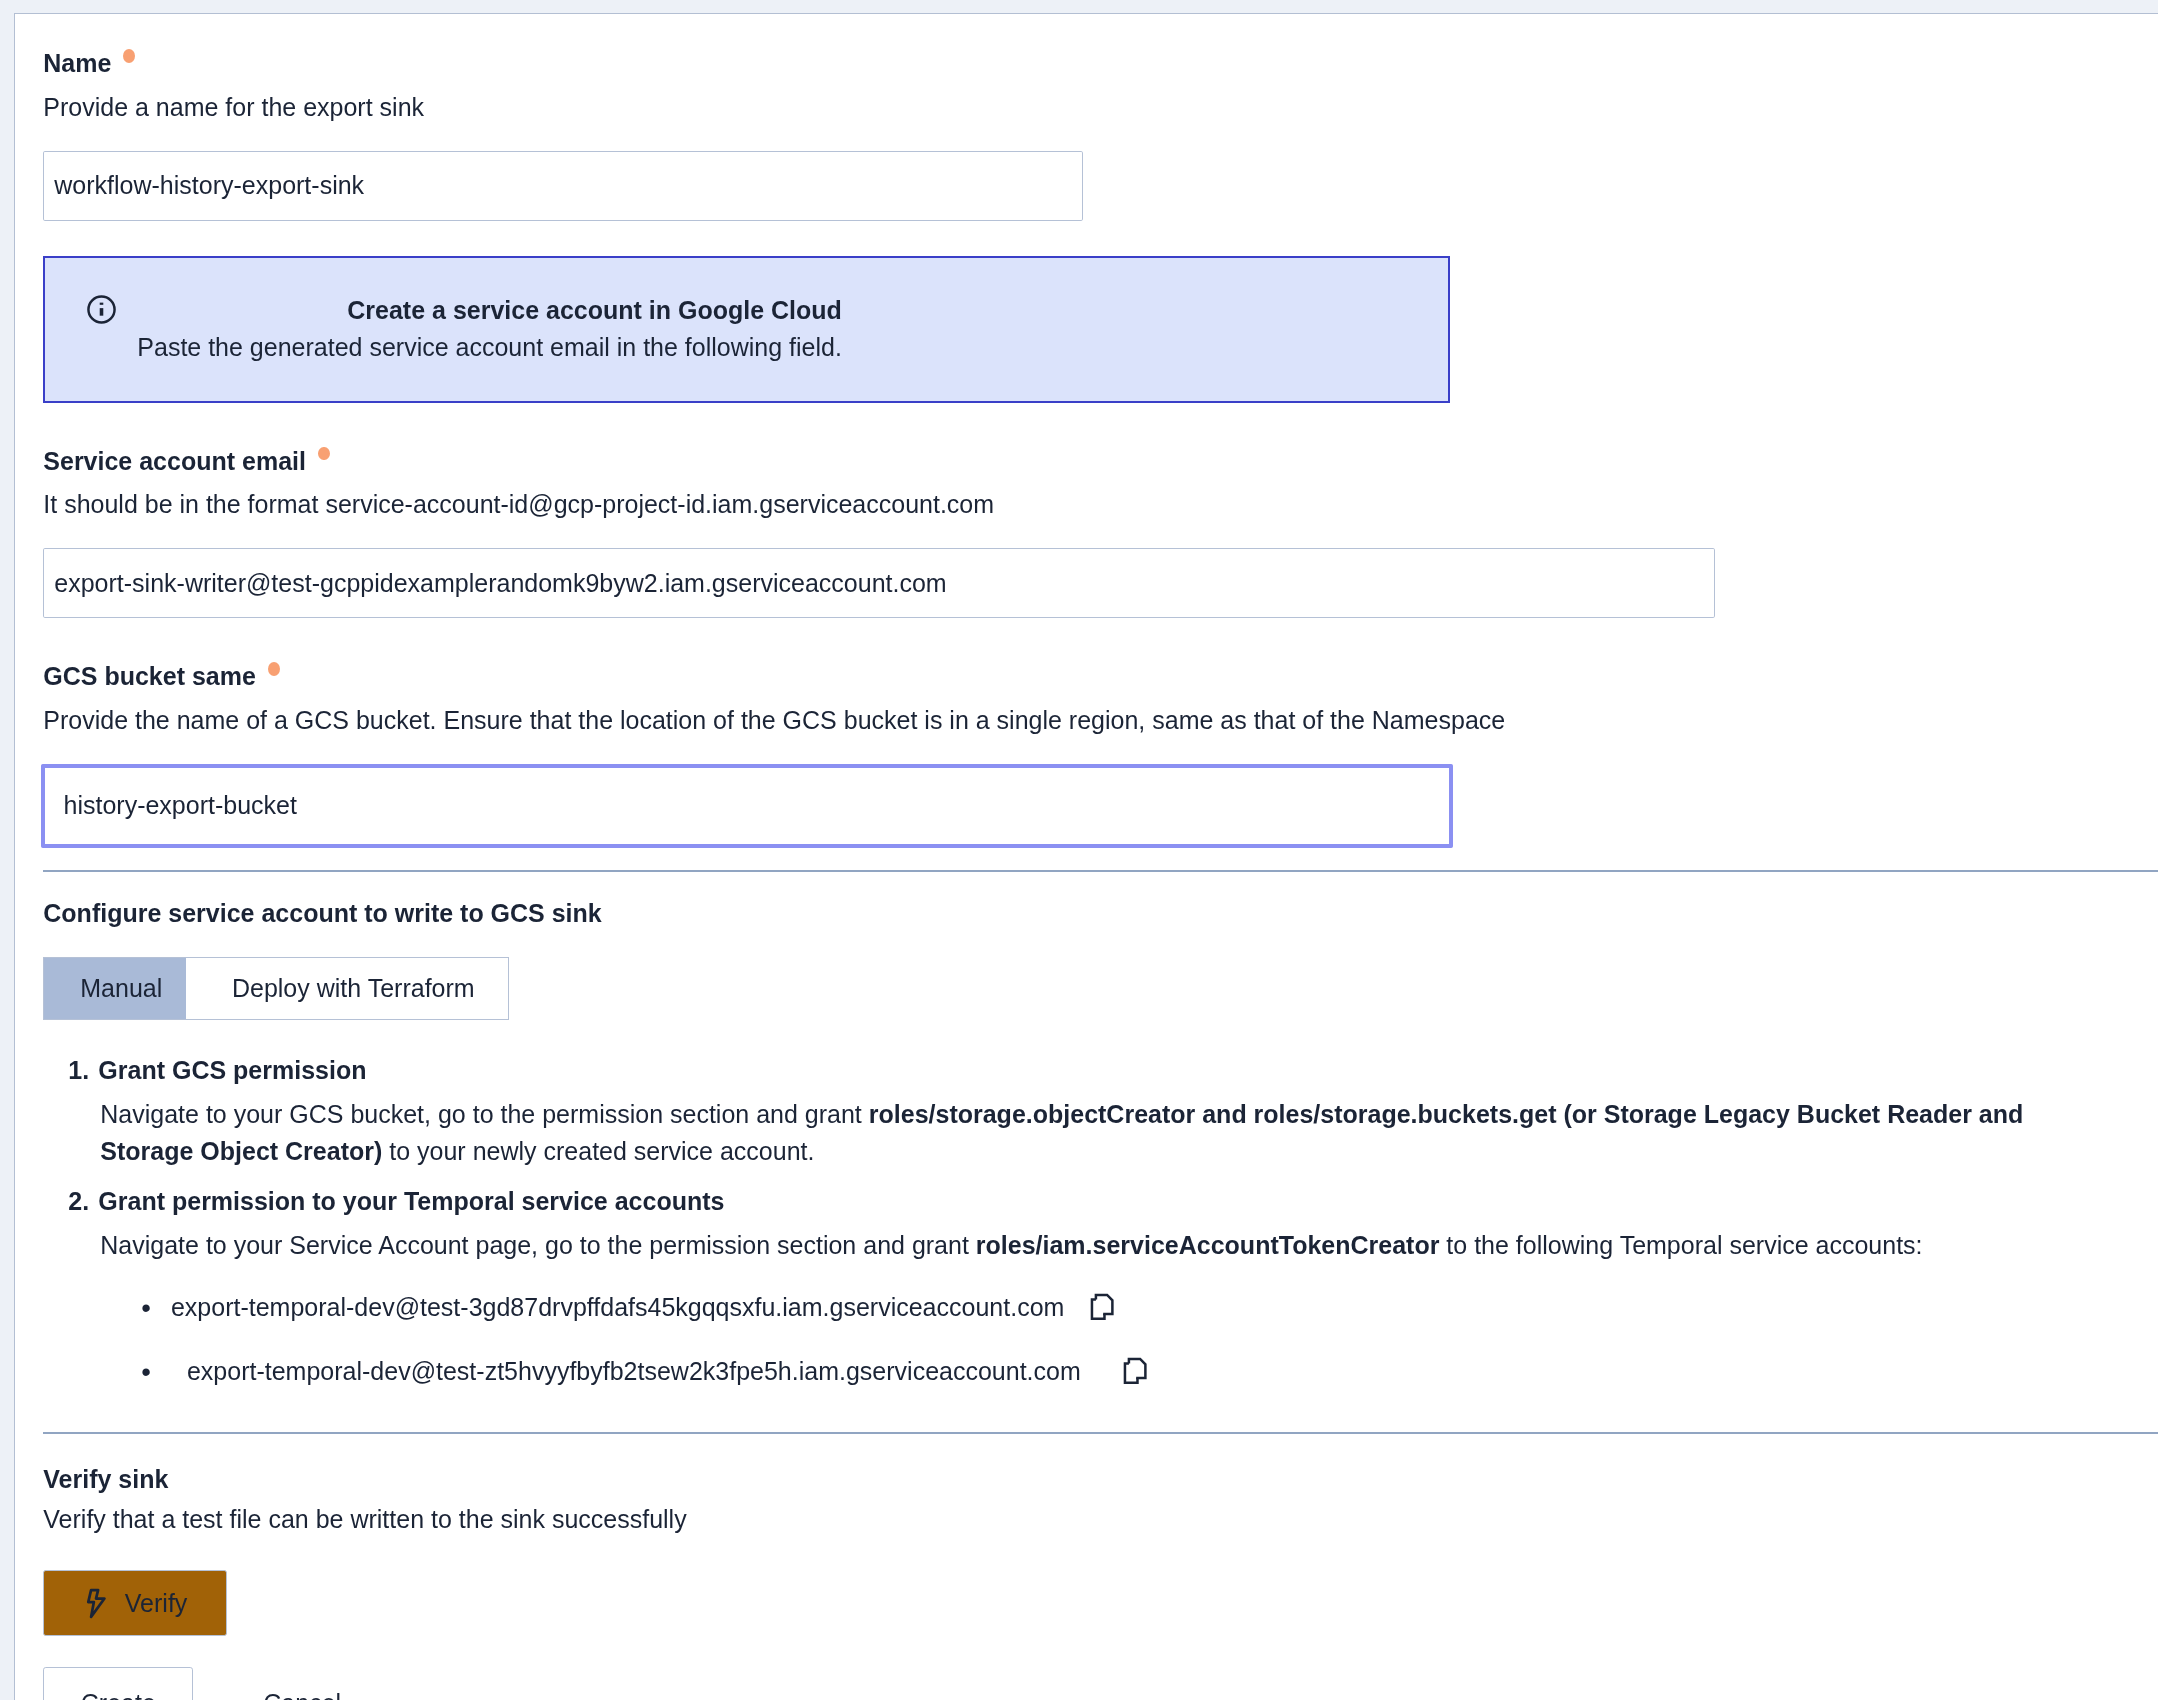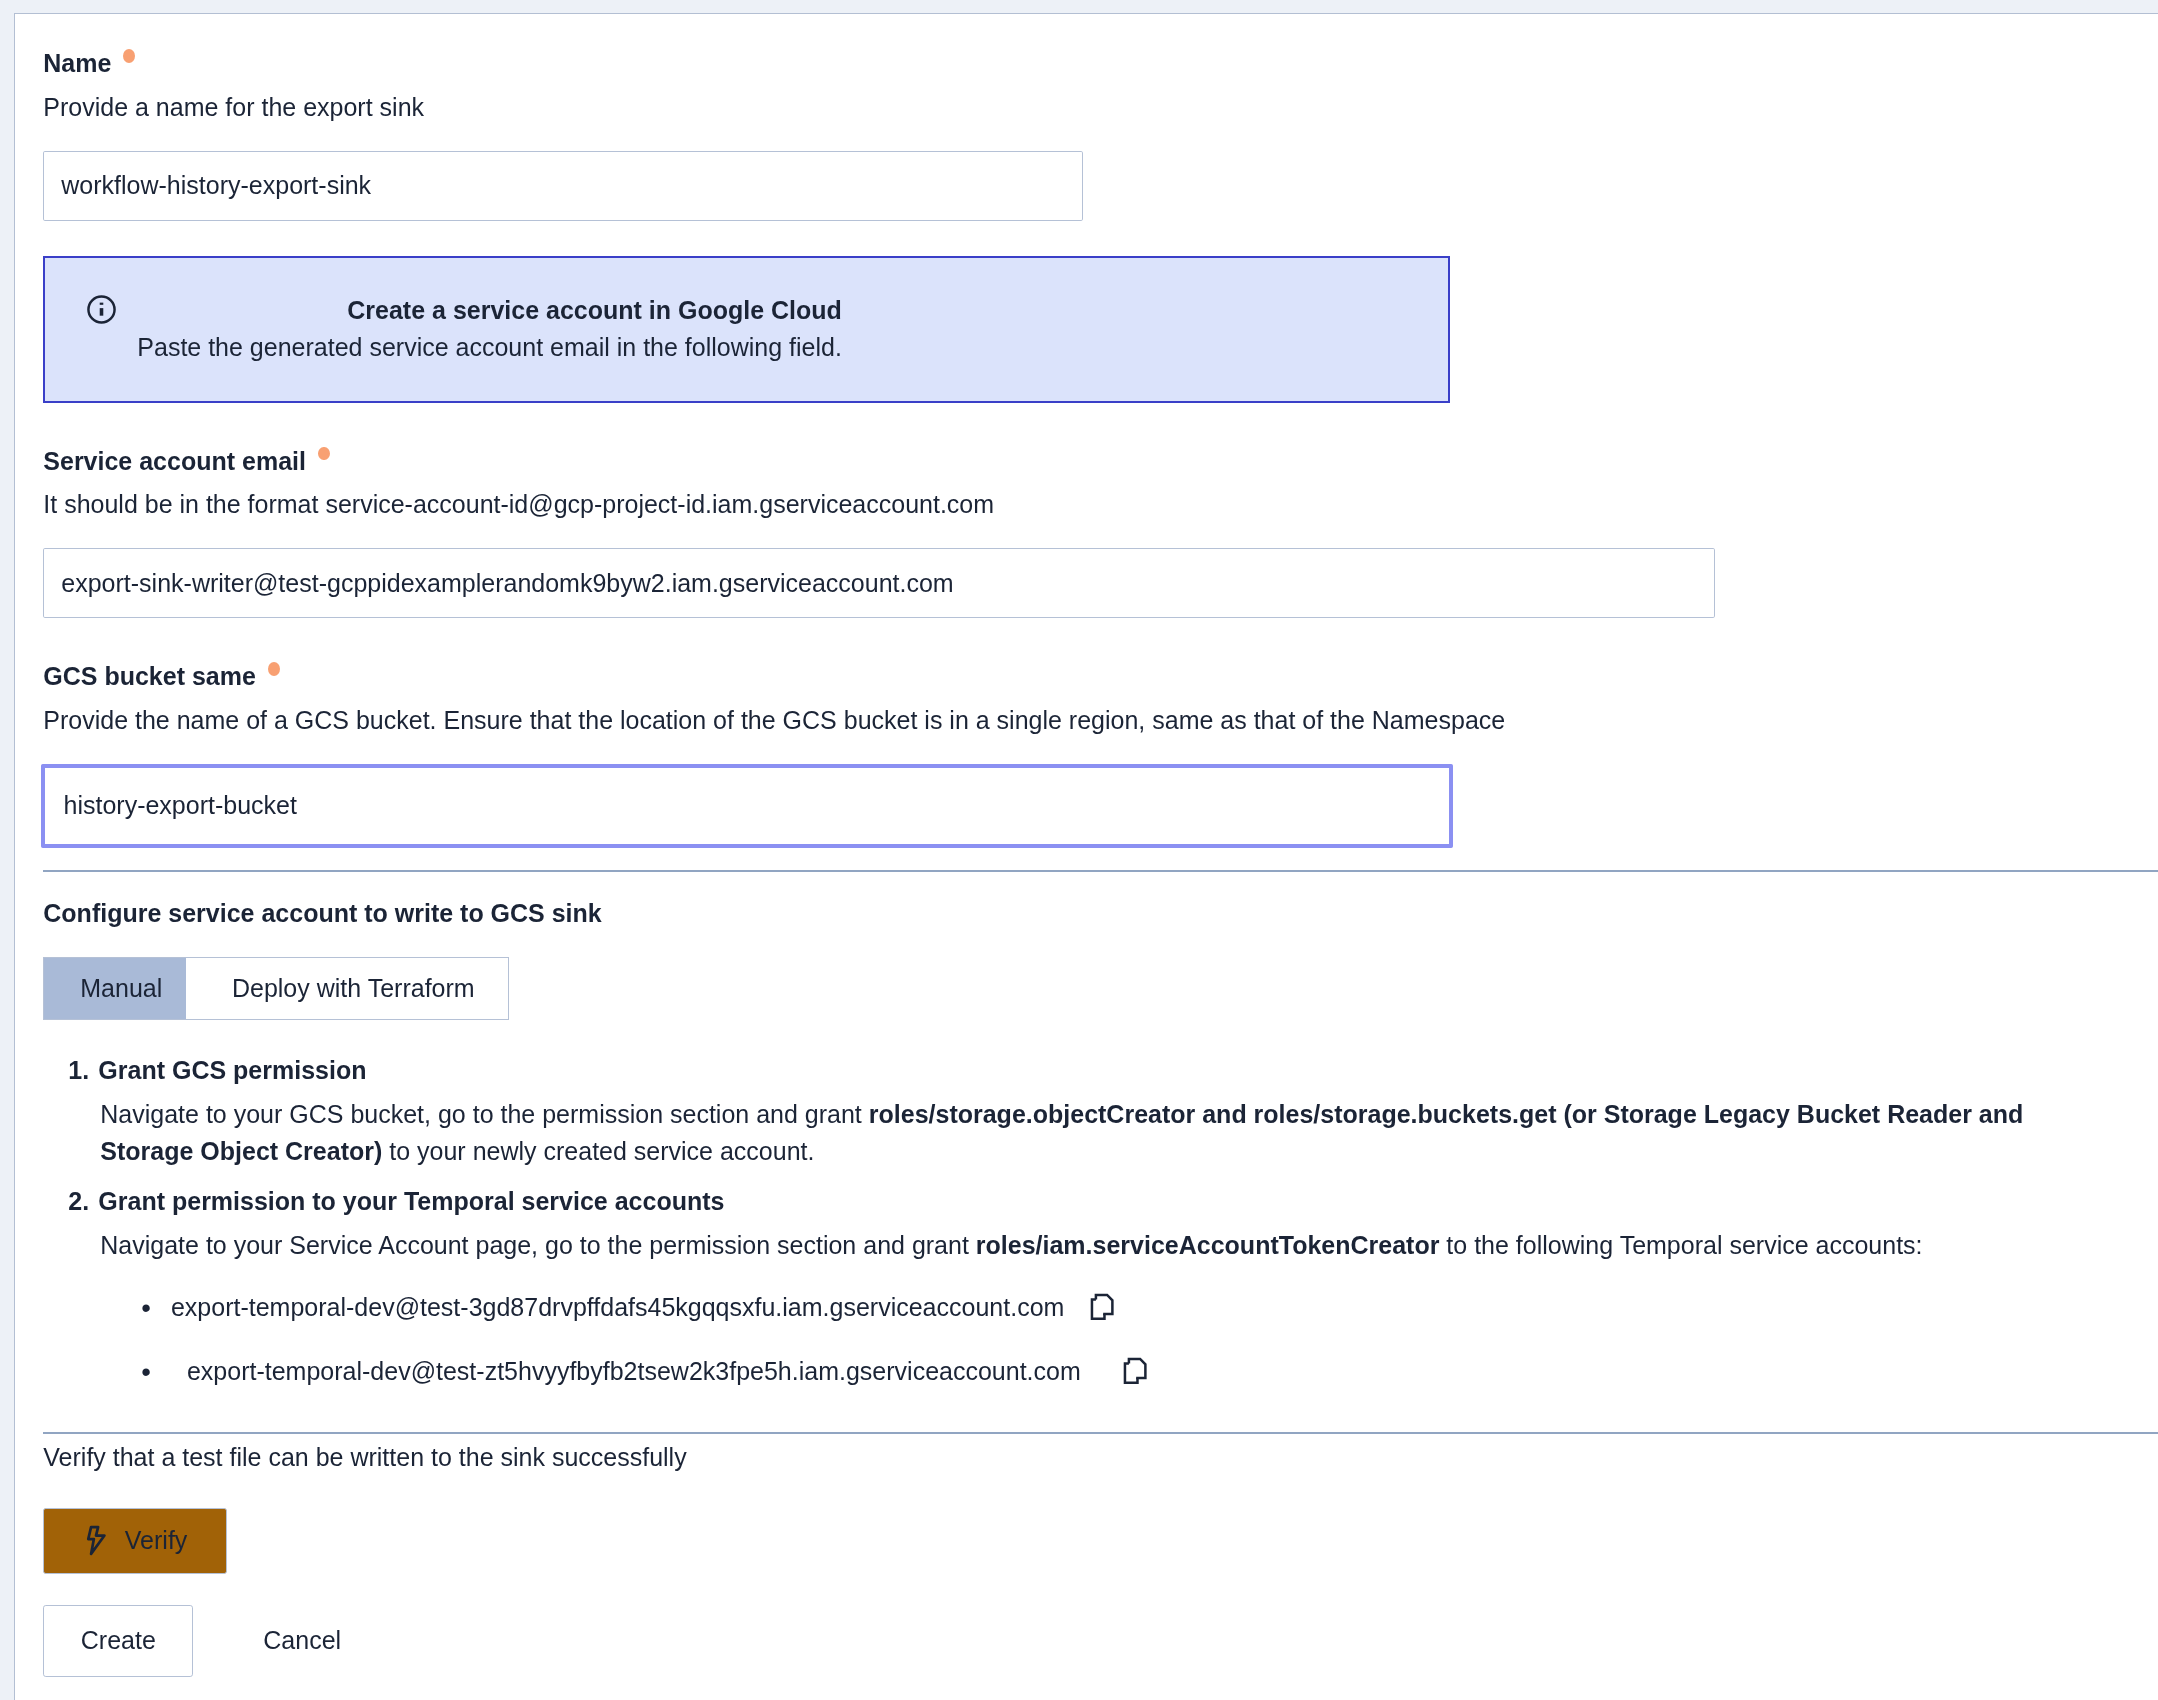--- a/index.html
+++ b/index.html
@@ -37,21 +37,21 @@
   .field-label{font-weight:700;}
   .required-dot{
     width:12px;height:13.8px;border-radius:50%;
     background:var(--required-dot);
     margin-left:12px;display:inline-block;
   }
   .field-desc{margin-top:5.5px;line-height:35px;}
   .text-input{
     display:block;width:100%;height:70px;
     border:1.8px solid var(--input-border);border-radius:1.8px;
-    margin-top:26px;padding:0 17px;
+    margin-top:26px;padding:0 10px;
     font-family:"Liberation Sans",sans-serif;
     font-size:25px;color:var(--text);background:#fff;
     outline:none;
   }
   .text-input.wide{width:1672px;}
   .text-input.focused{
     border:4.6px solid var(--focus-border);
     height:84px;margin-left:-2.8px;width:1412px;padding:0 19px;
   }
   .req-title{line-height:35px;}
@@ -221,20 +221,21 @@
           <path d="M6 6 v-3.5 h8.5 l4 4 V17 h-7"></path>
           <path d="M6 6 h-3 v14.5 h9.5 V17"></path>
         </svg>
       </button>
     </div>
   </div>
 
   <div class="divider" style="margin-top:40px"></div>
 
   
+  <div class="verify-title">Verify sink</div>
   <div class="verify-desc">Verify that a test file can be written to the sink successfully</div>
 
   <button class="verify-btn">
     <span>
       <svg width="26" height="31" viewBox="0 0 18 22" fill="none" stroke="#1b2436" stroke-width="1.9" stroke-linejoin="round">
         <path d="M10.5 1.5 H5.5 L3.5 10 h4 L5.5 20.5 15 7.5 h-6 z"></path>
       </svg>
     </span>
     <span>Verify</span>
   </button>

